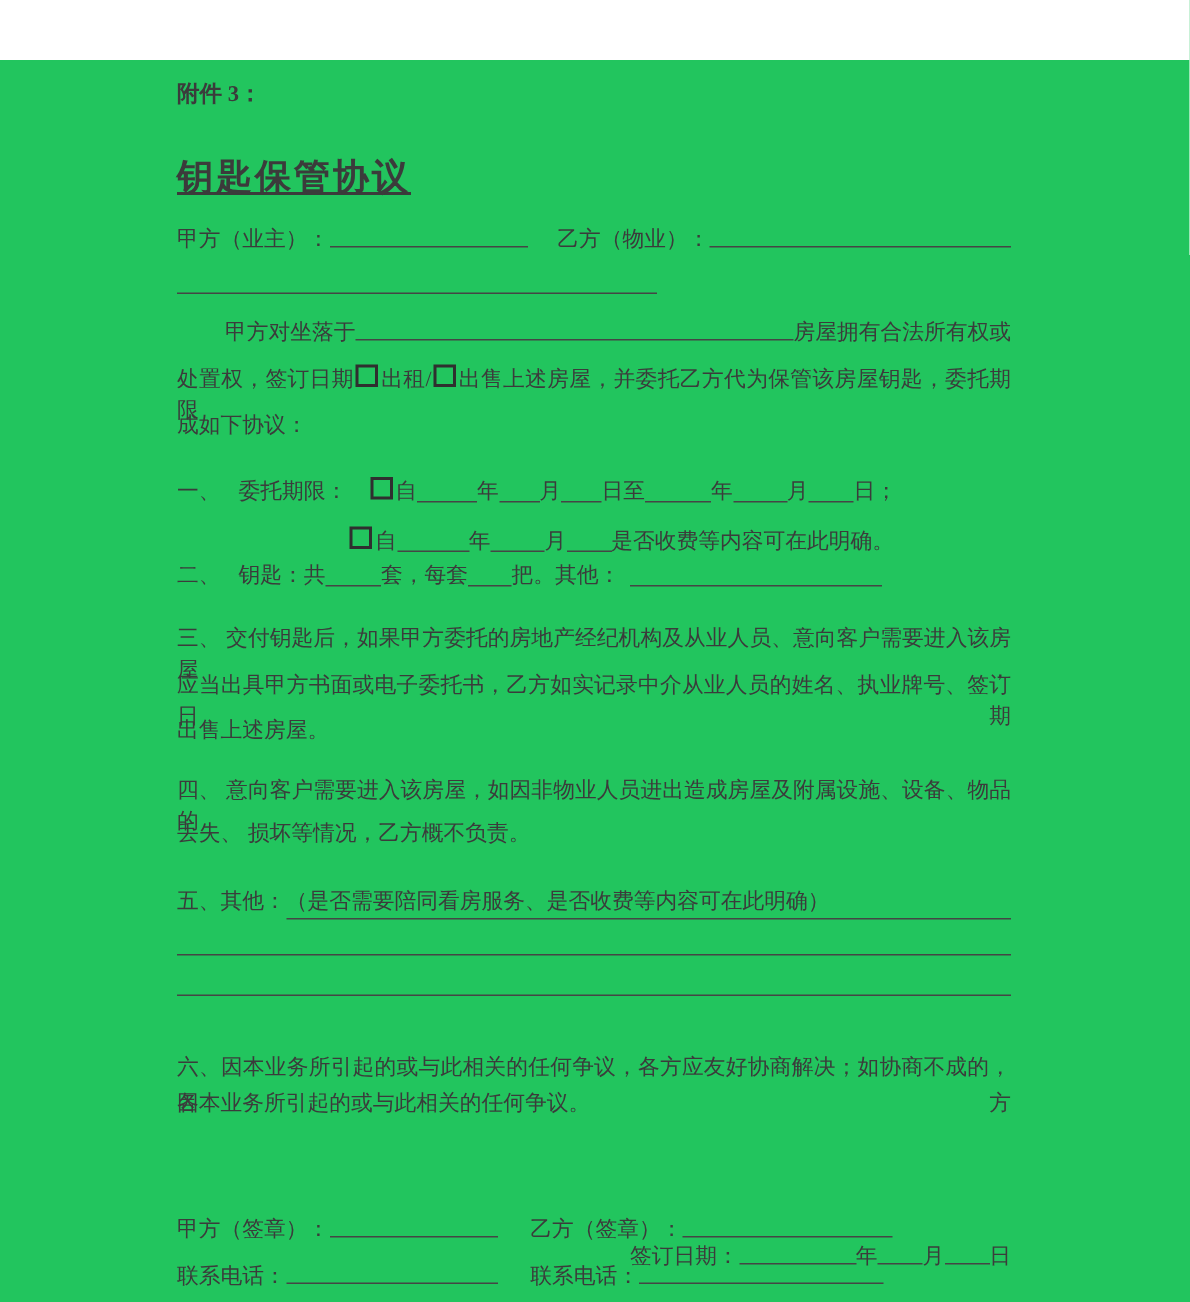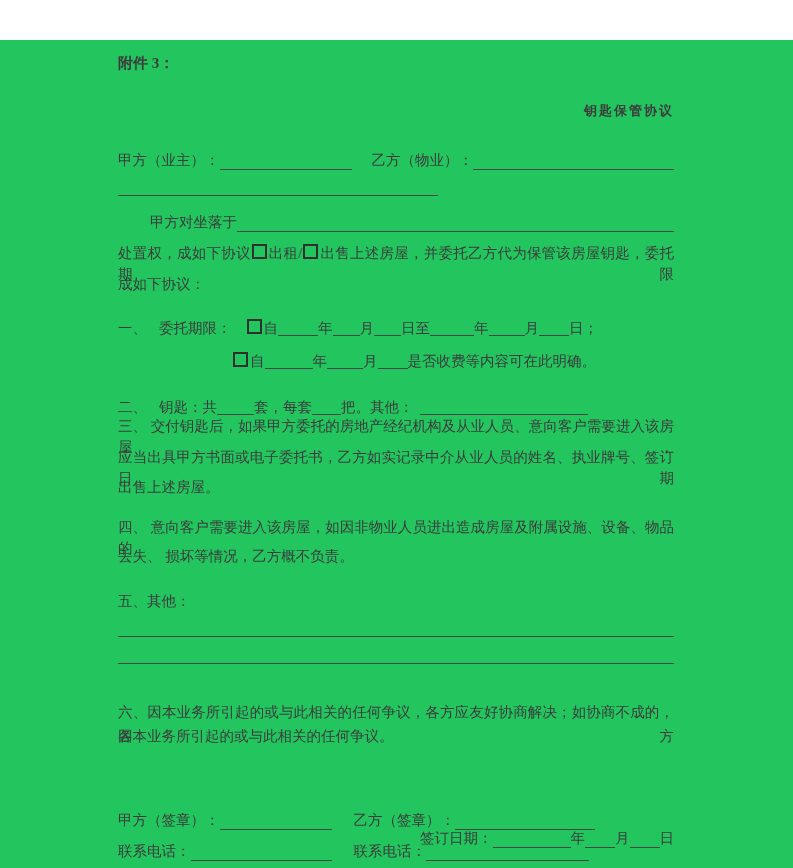--- a/index.html
+++ b/index.html
@@ -3,37 +3,37 @@
 <meta charset="utf-8">
 <style>
   html,body{margin:0;padding:0;background:#ffffff;}
   .page{
     position:relative;width:793px;height:868px;background:#fdfdfd;
     font-family:"Liberation Serif","DejaVu Serif",serif;
     color:#3b3b3b;font-size:14.5px;overflow:hidden;
   }
   .content{position:absolute;left:118px;width:556px;top:0;}
   .row{position:absolute;left:0;width:556px;line-height:21px;white-space:nowrap;}
-  .flexrow{display:flex;align-items:center;}
+  .flexrow{display:flex;align-items:flex-start;}
   .jst{text-align:justify;text-align-last:justify;white-space:normal;}
   .blank{
     display:inline-block;height:14px;border-bottom:1.6px solid #454545;
     vertical-align:baseline;margin-bottom:-3px;
   }
   .blank-flex{flex:1 1 auto;}
   .fill{flex:1 1 auto;border-bottom:1.6px solid #454545;white-space:nowrap;}
   .hr{position:absolute;left:0;width:556px;border-bottom:1.7px solid #454545;height:0;}
   .checkbox{
     display:inline-block;width:11px;height:11px;border:2.2px solid #2f2f2f;
     vertical-align:-1px;margin:0 2px 0 1px;background:transparent;
   }
   .attach{font-weight:600;font-size:15px;}
   .title{
-    position:absolute;left:0;width:556px;text-align:right;
-    font-size:13px;font-weight:700;letter-spacing:2px;
+    position:absolute;left:0;width:556px;text-align:left;
+    font-size:24px;font-weight:700;letter-spacing:2px;text-decoration:underline;
   }
   .num{margin-right:12px;}
   .gap{display:inline-block;width:14px;}
   .spacer{display:inline-block;width:20px;flex:0 0 auto;}
   .indent{display:inline-block;width:32px;flex:0 0 auto;}
 </style>
 </head>
 <body>
 
 <div class="page" style="background: #22c55e; color: rgb(59, 59, 59); margin-top: 40px;">
@@ -50,46 +50,48 @@
       <span>乙方（物业）：</span>
       <span class="blank blank-flex"></span>
     </div>
 
     <div class="hr" style="top:155px;width:320px"></div>
 
     <div class="row flexrow" style="top:172px">
       <span class="indent"></span>
       <span>甲方对坐落于</span>
       <span class="blank blank-flex"></span>
+      <span>房屋拥有合法所有权或</span>
     </div>
     <div class="row jst" style="top:203px">
-      <span>处置权，成如下协议</span><span class="checkbox"></span><span>出租/</span><span class="checkbox"></span><span>出售上述房屋，并委托乙方代为保管该房屋钥匙，委托期限</span>
+      <span>处置权，签订日期</span><span class="checkbox"></span><span>出租/</span><span class="checkbox"></span><span>出售上述房屋，并委托乙方代为保管该房屋钥匙，委托期限</span>
     </div>
     <div class="row" style="top:234px">成如下协议：</div>
 
     <div class="row" style="top:278px">
       <span class="num">一、</span><span>委托期限：</span><span class="gap"></span><span class="checkbox"></span><span>自</span><span class="blank" style="width:40px"></span><span>年</span><span class="blank" style="width:27px"></span><span>月</span><span class="blank" style="width:27px"></span><span>日至</span><span class="blank" style="width:44px"></span><span>年</span><span class="blank" style="width:36px"></span><span>月</span><span class="blank" style="width:30px"></span><span>日；</span>
     </div>
     <div class="row" style="top:311px">
       <span style="display:inline-block;width:114px"></span><span class="checkbox"></span><span>自</span><span class="blank" style="width:48px"></span><span>年</span><span class="blank" style="width:36px"></span><span>月</span><span class="blank" style="width:30px"></span><span>是否收费等内容可在此明确。</span>
     </div>
 
-    <div class="row" style="top:357px">
+    <div class="row" style="top:334px">
       <span class="num">二、</span><span>钥匙：共</span><span class="blank" style="width:37px"></span><span>套，每套</span><span class="blank" style="width:29px"></span><span>把。其他：</span><span class="blank" style="width:168px;margin-left:6px"></span>
     </div>
 
     <div class="row jst" style="top:376px">三、 交付钥匙后，如果甲方委托的房地产经纪机构及从业人员、意向客户需要进入该房屋，</div>
     <div class="row jst" style="top:407px">应当出具甲方书面或电子委托书，乙方如实记录中介从业人员的姓名、执业牌号、签订日期</div>
     <div class="row" style="top:437px">出售上述房屋。</div>
 
     <div class="row jst" style="top:477px">四、 意向客户需要进入该房屋，如因非物业人员进出造成房屋及附属设施、设备、物品的</div>
     <div class="row" style="top:506px">丢失、 损坏等情况，乙方概不负责。</div>
 
     <div class="row flexrow" style="top:551px">
       <span>五、其他：</span>
+      <span class="fill"><span>（是否需要陪同看房服务、是否收费等内容可在此明确）</span></span>
     </div>
     <div class="hr" style="top:596px"></div>
     <div class="hr" style="top:623px"></div>
 
     <div class="row jst" style="top:660px;line-height:24px">六、因本业务所引起的或与此相关的任何争议，各方应友好协商解决；如协商不成的，各方</div>
     <div class="row" style="top:684px;line-height:24px">因本业务所引起的或与此相关的任何争议。</div>
 
     <div class="row flexrow" style="top:770px">
       <span>甲方（签章）：</span>
       <span class="blank" style="width:112px"></span>

